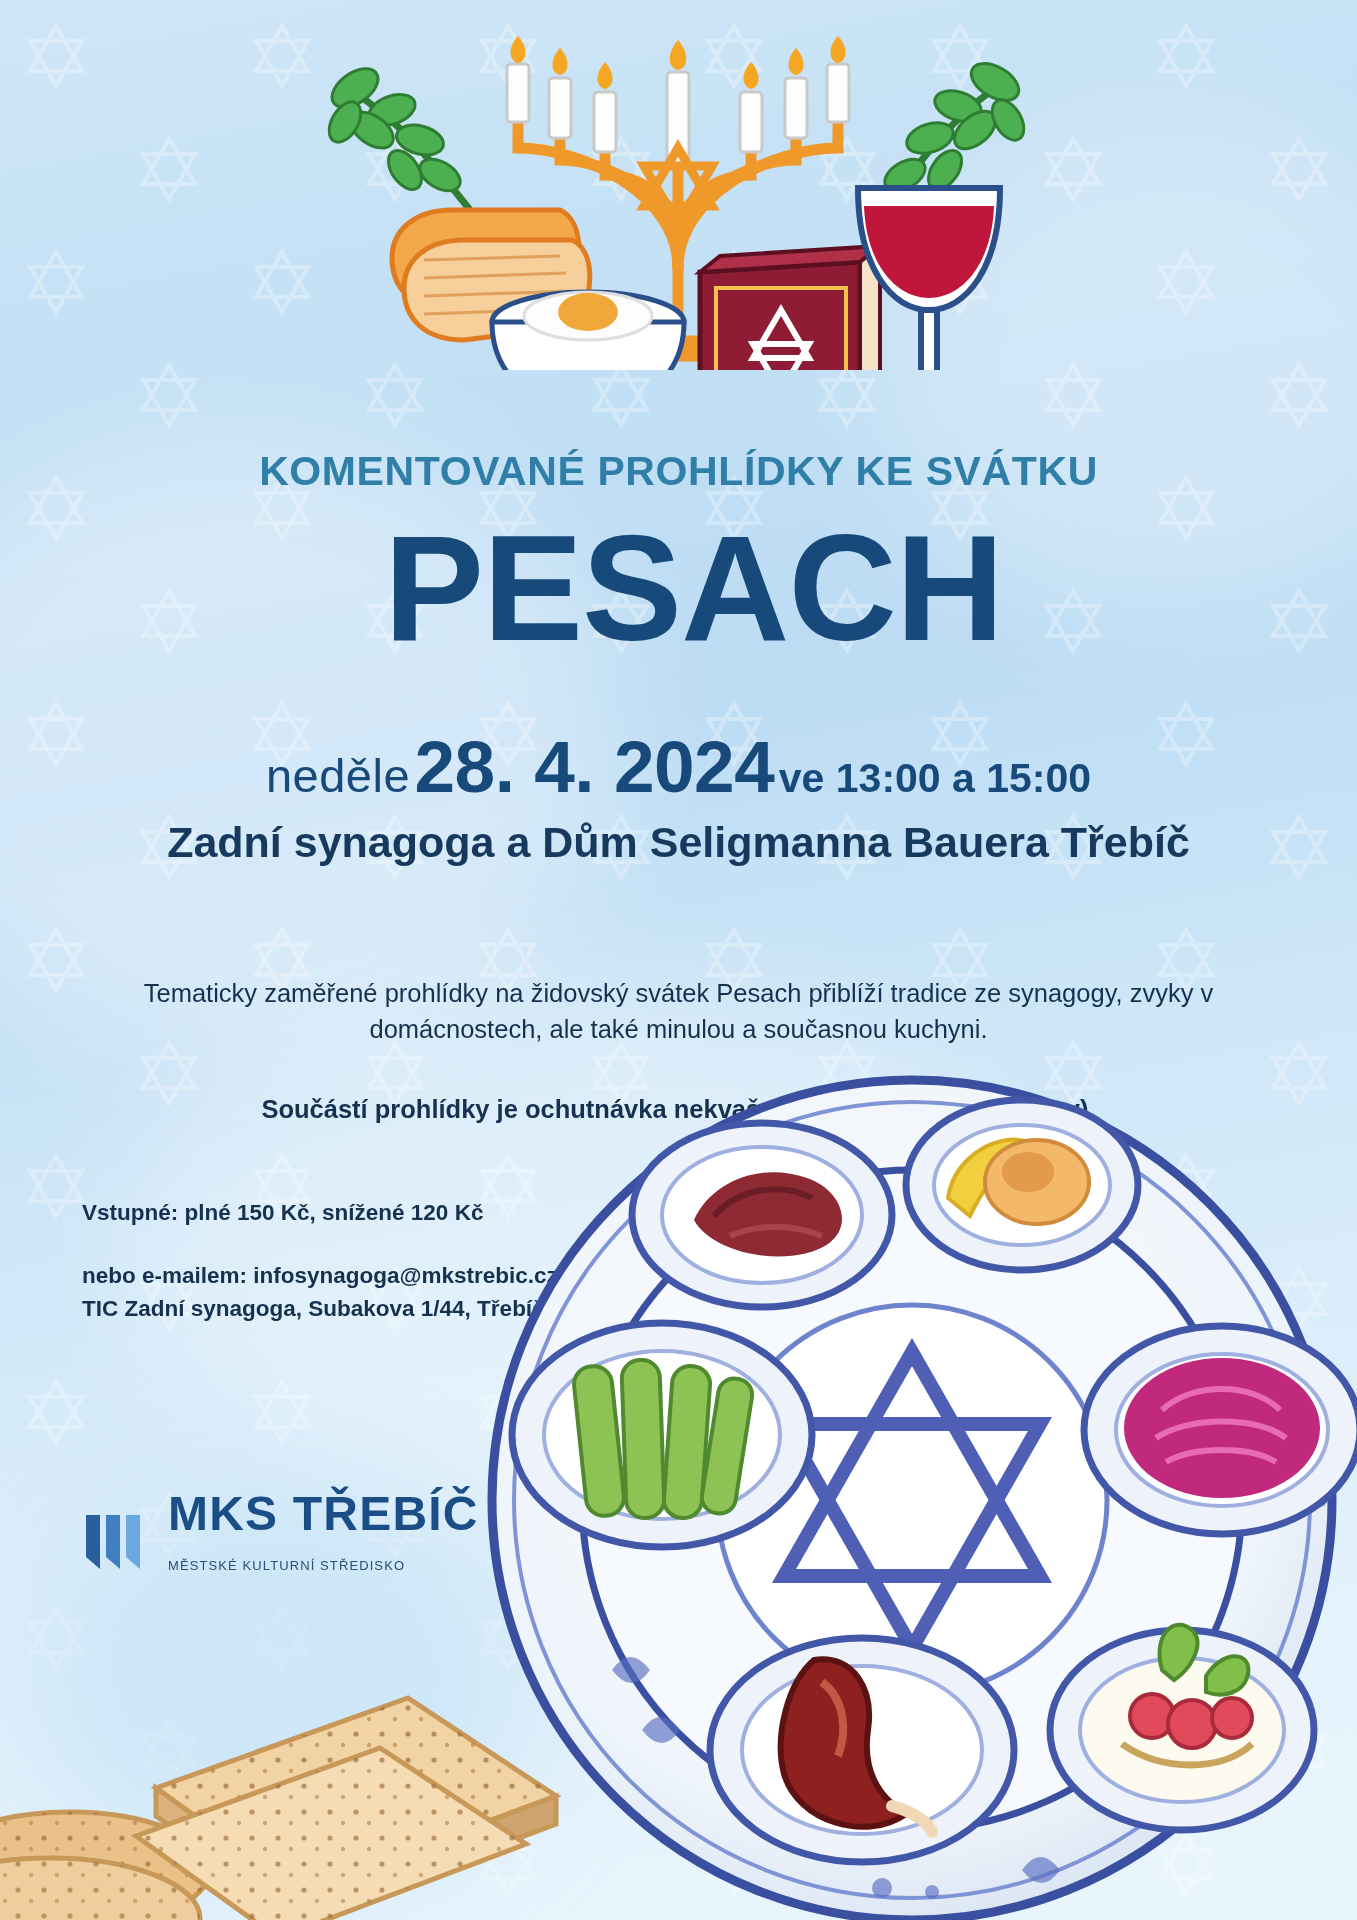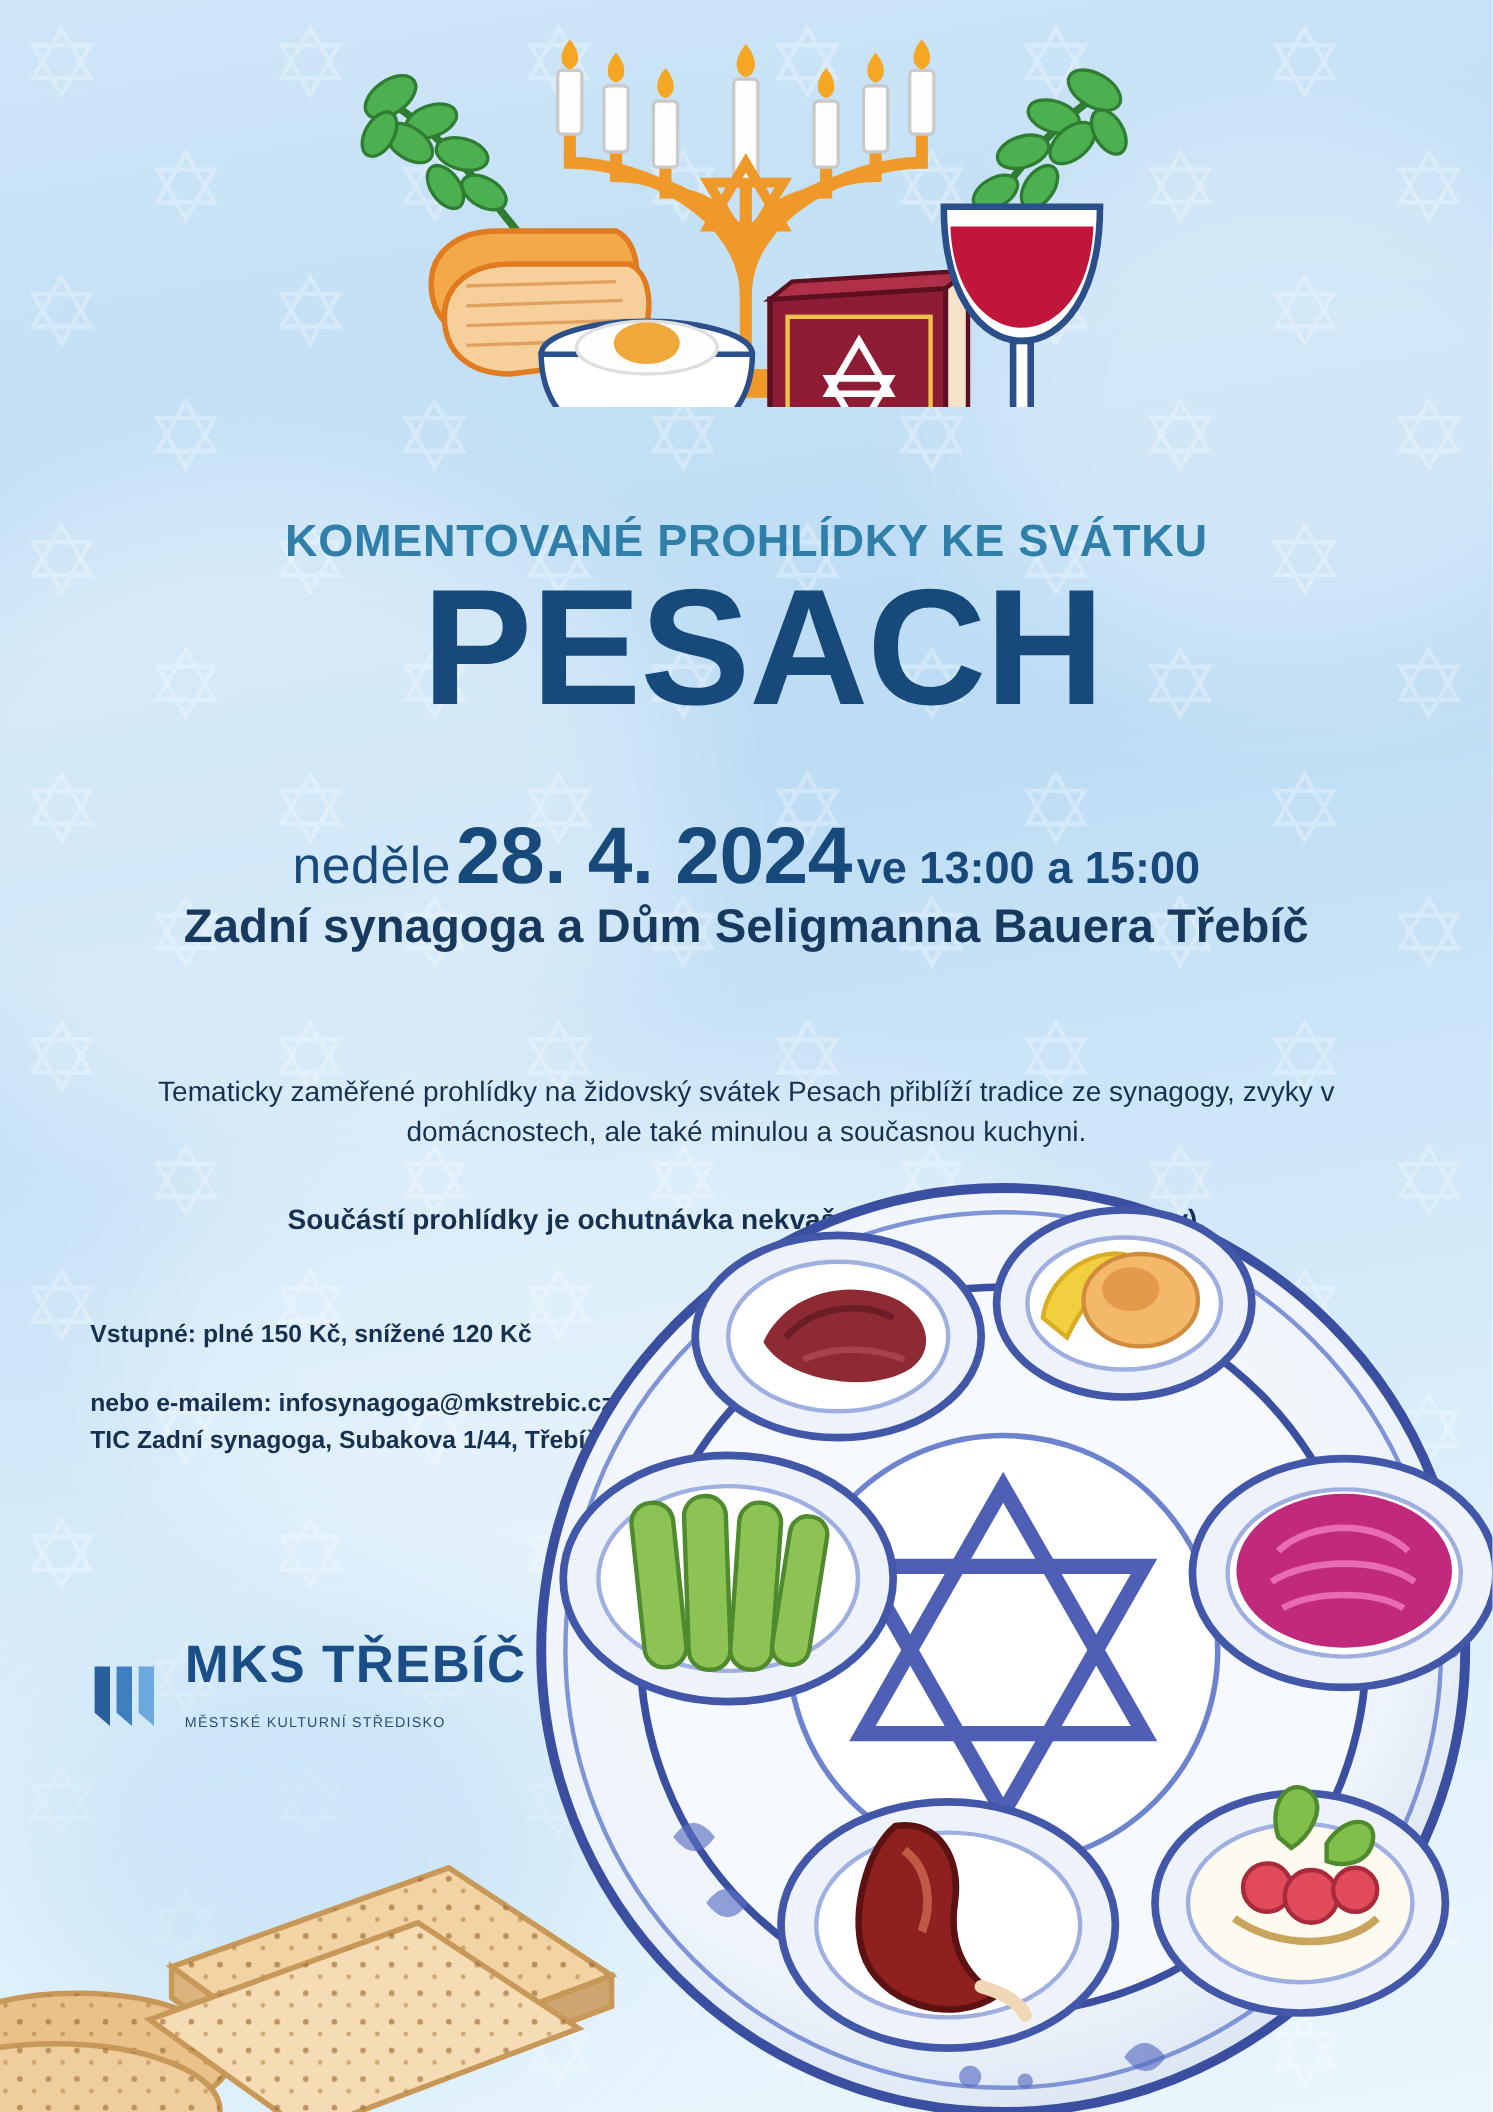--- a/index.html
+++ b/index.html
@@ -55,21 +55,20 @@
     position: absolute;
     top: 448px;
     left: 0;
     width: 100%;
     text-align: center;
     color: #2f7fa8;
     font-size: 41px;
     font-weight: bold;
     letter-spacing: 0.6px;
     font-family: "Liberation Sans", sans-serif;
-    margin-top: 20px;
   }
   #title {
     position: absolute;
     top: 510px;
     left: 0;
     width: 100%;
     text-align: center;
     color: #174a7a;
     font-size: 150px;
     font-weight: bold;
@@ -78,21 +77,20 @@
     margin-left: 15px;
   }
   #dateline {
     position: absolute;
     top: 725px;
     left: 0;
     width: 100%;
     text-align: center;
     color: #174a7a;
     white-space: nowrap;
-    margin-top: 12px;
   }
   #dateline .pre {
     font-size: 47px;
     font-weight: normal;
     letter-spacing: 0.5px;
   }
   #dateline .big {
     font-size: 73px;
     font-weight: bold;
     letter-spacing: -0.5px;

